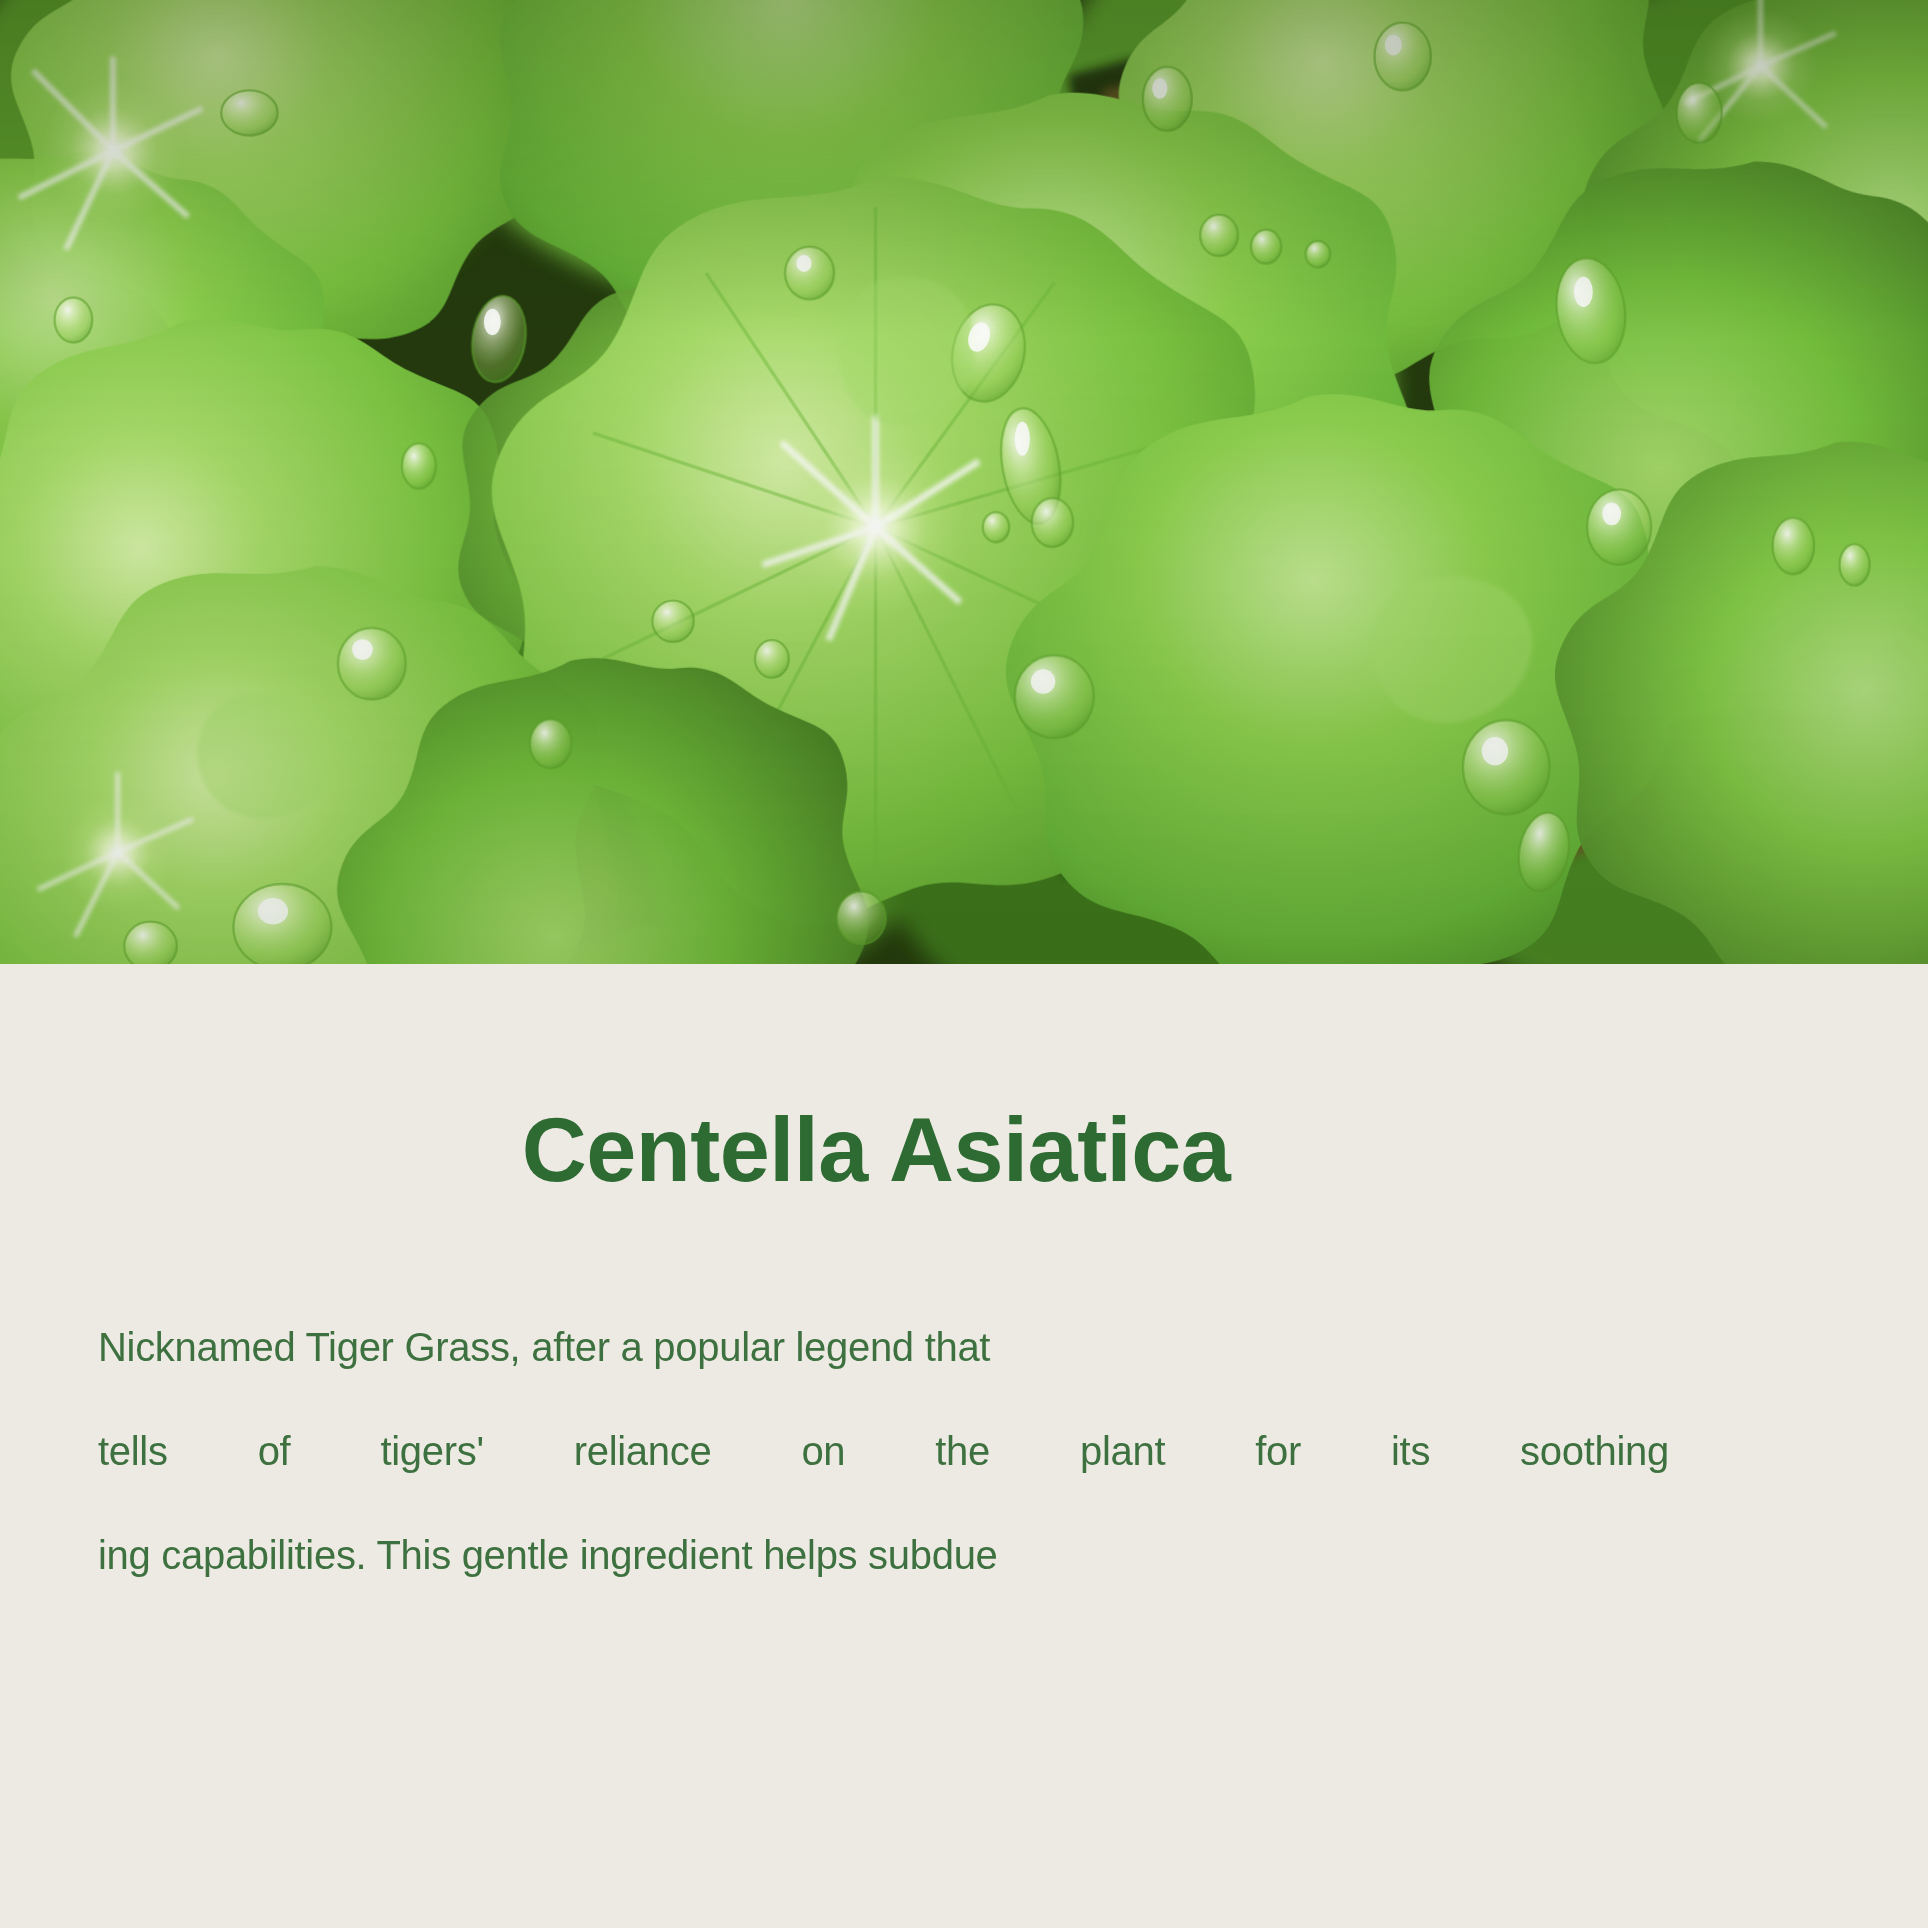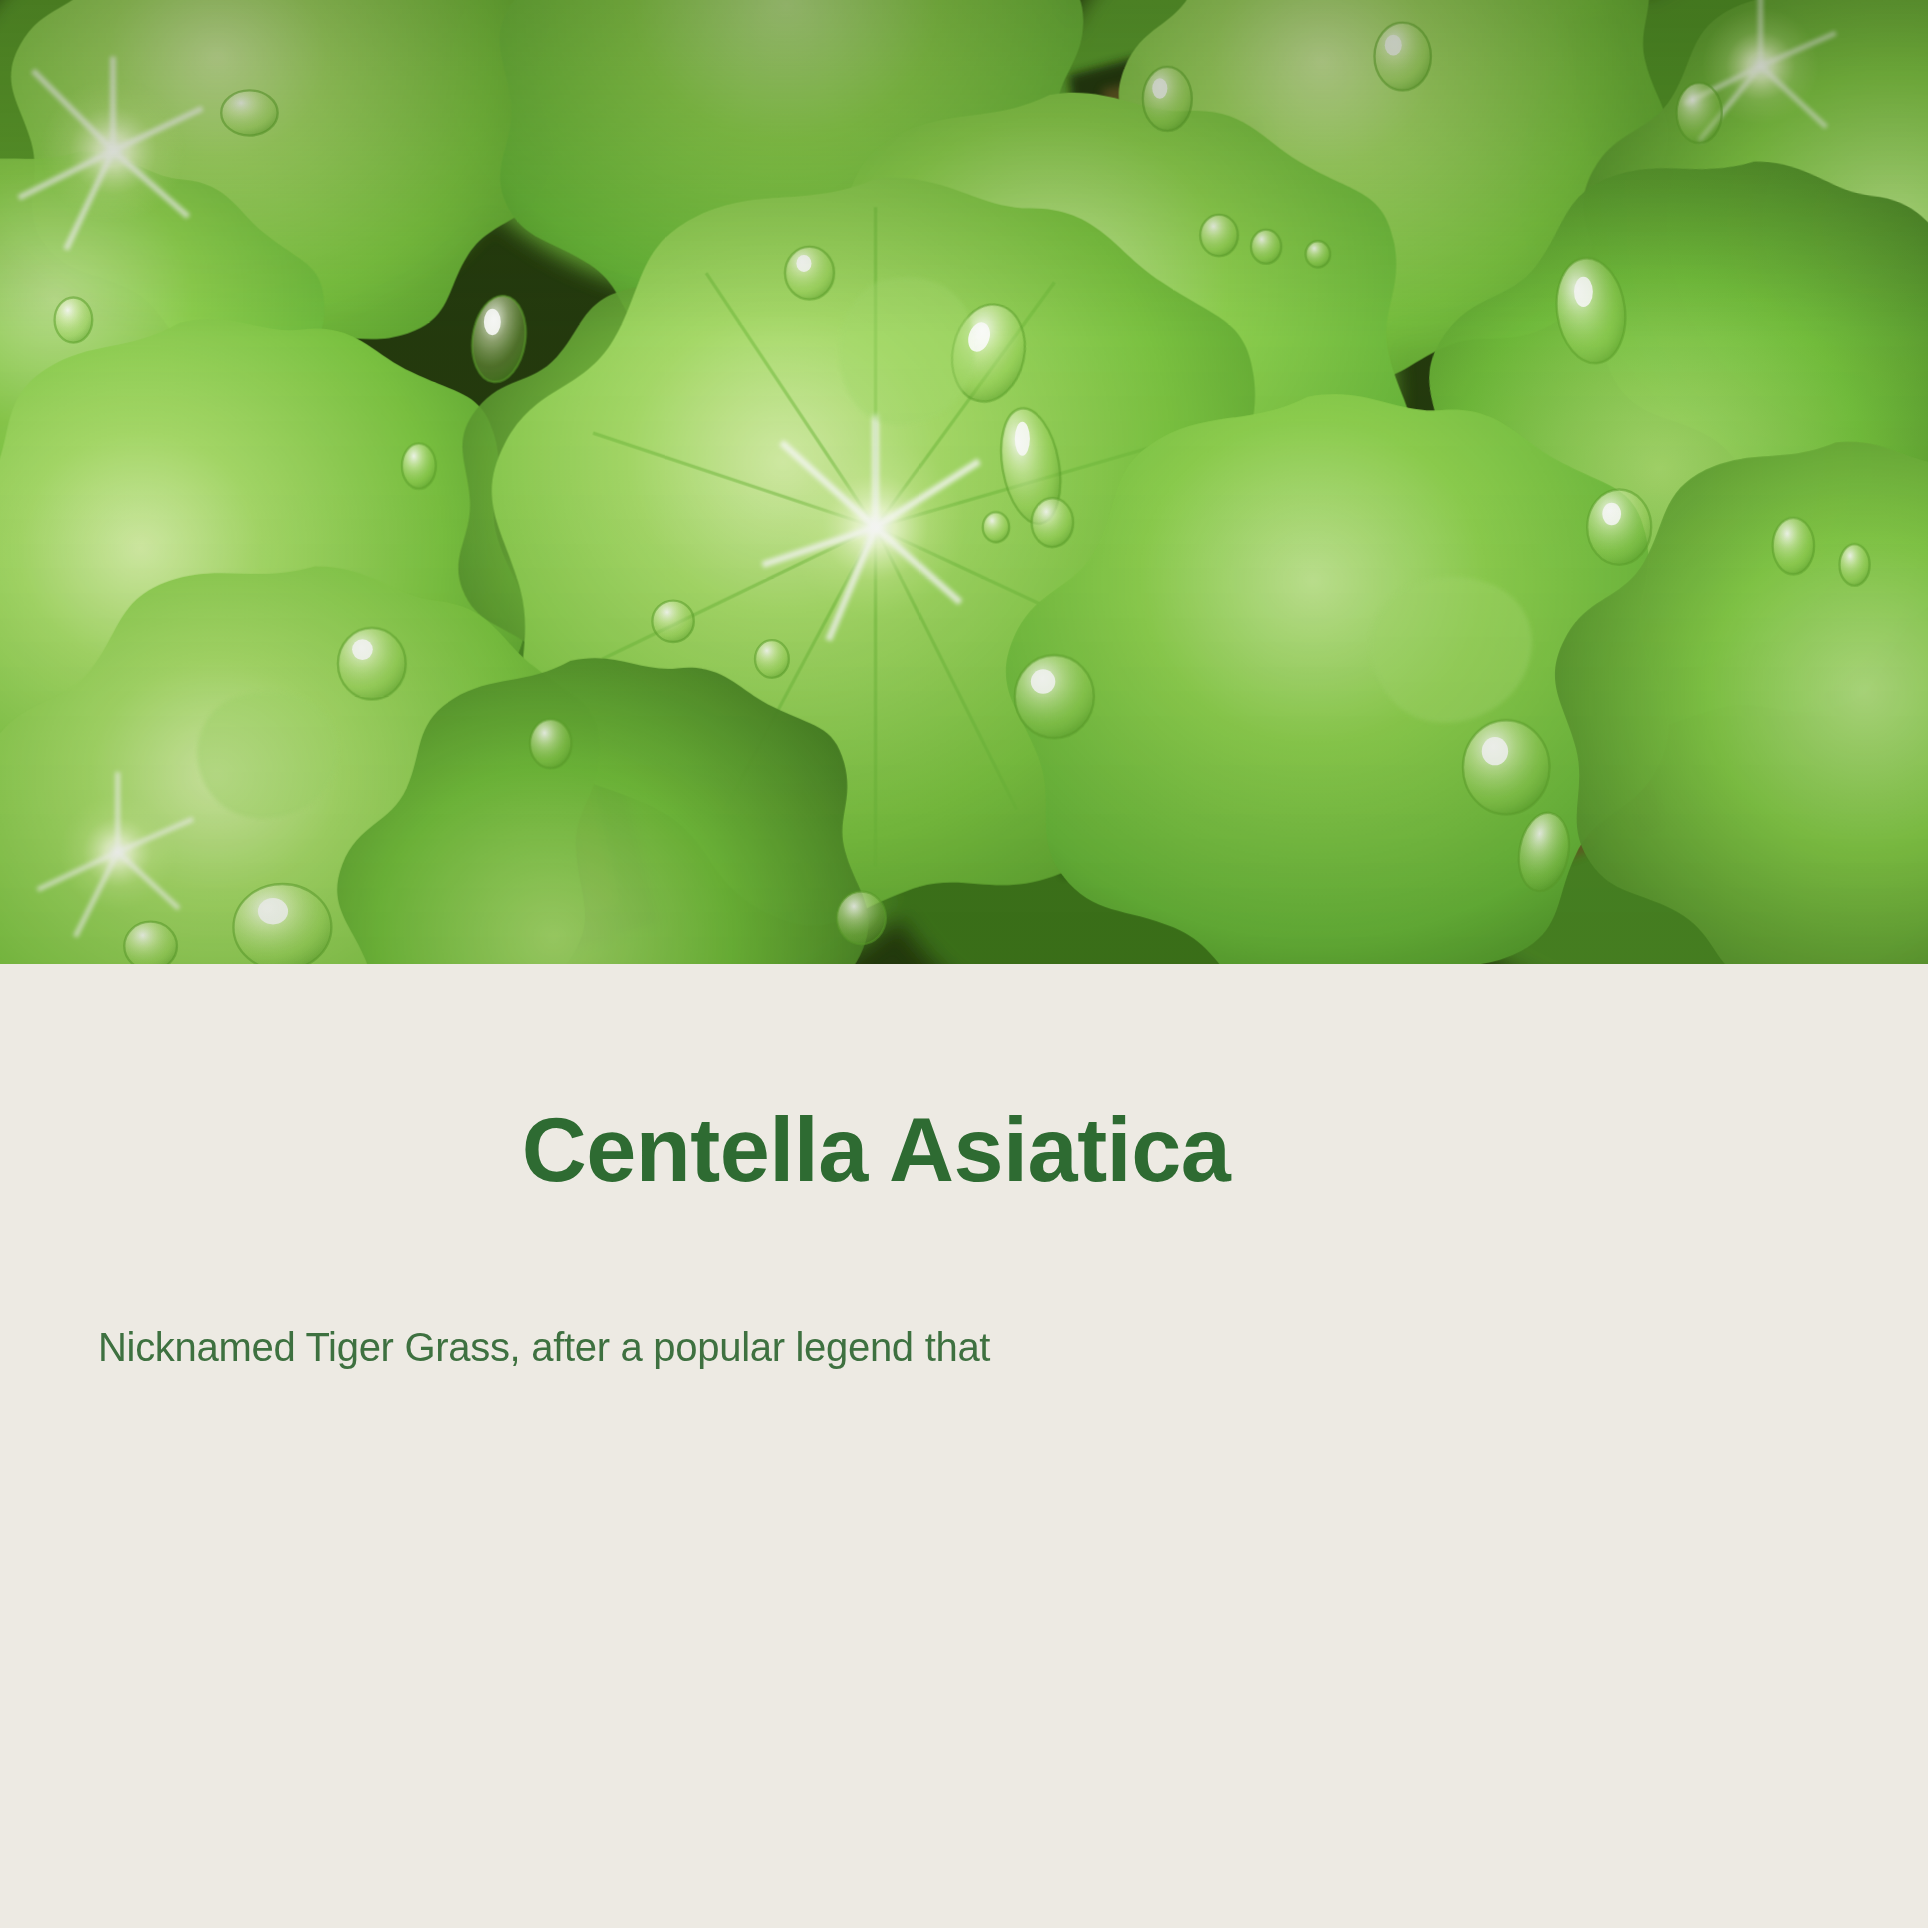--- a/index.html
+++ b/index.html
@@ -329,17 +329,30 @@
       <rect x="0" y="0" width="2048" height="1024" fill="url(#vignette)"></rect>
     </svg>
   </div>
 
   <div class="panel">
 
     <h1 class="title">Centella Asiatica</h1>
 
     <div class="body-copy">
       <span class="body-line">Nicknamed Tiger Grass, after a popular legend that</span>
+      <span class="body-line justify">
+        <span>tells</span>
+        <span>of</span>
+        <span>tigers'</span>
+        <span>reliance</span>
+        <span>on</span>
+        <span>the</span>
+        <span>plant</span>
+        <span>for</span>
+        <span>its</span>
+        <span>soothing</span>
+      </span>
+      <span class="body-line">ing capabilities. This gentle ingredient helps subdue</span>
     </div>
 
   </div>
 </div>
 
 
 </body></html>

